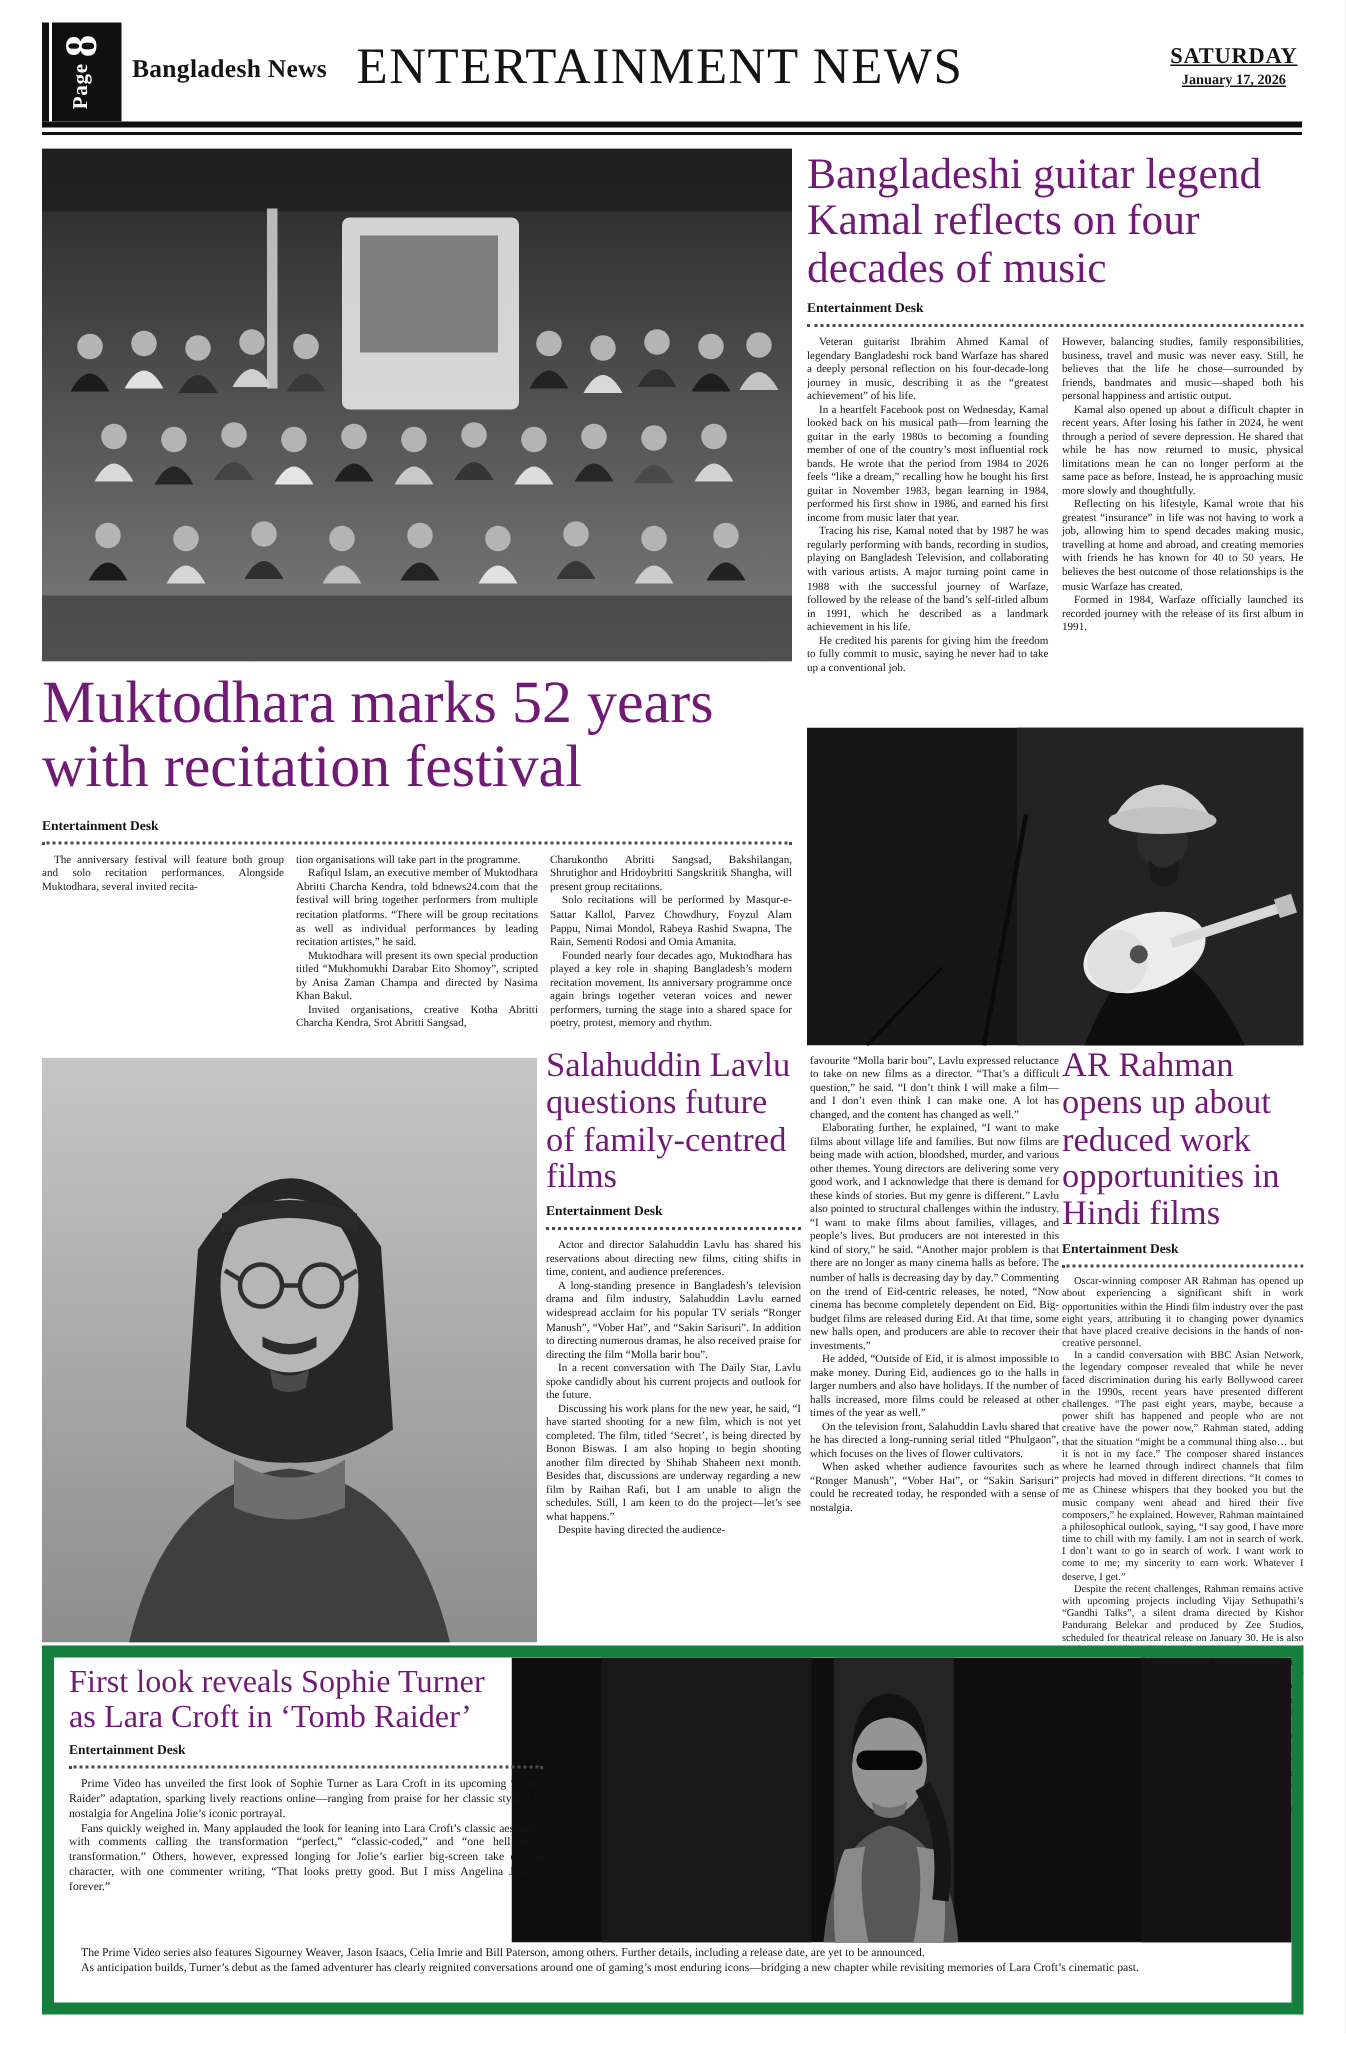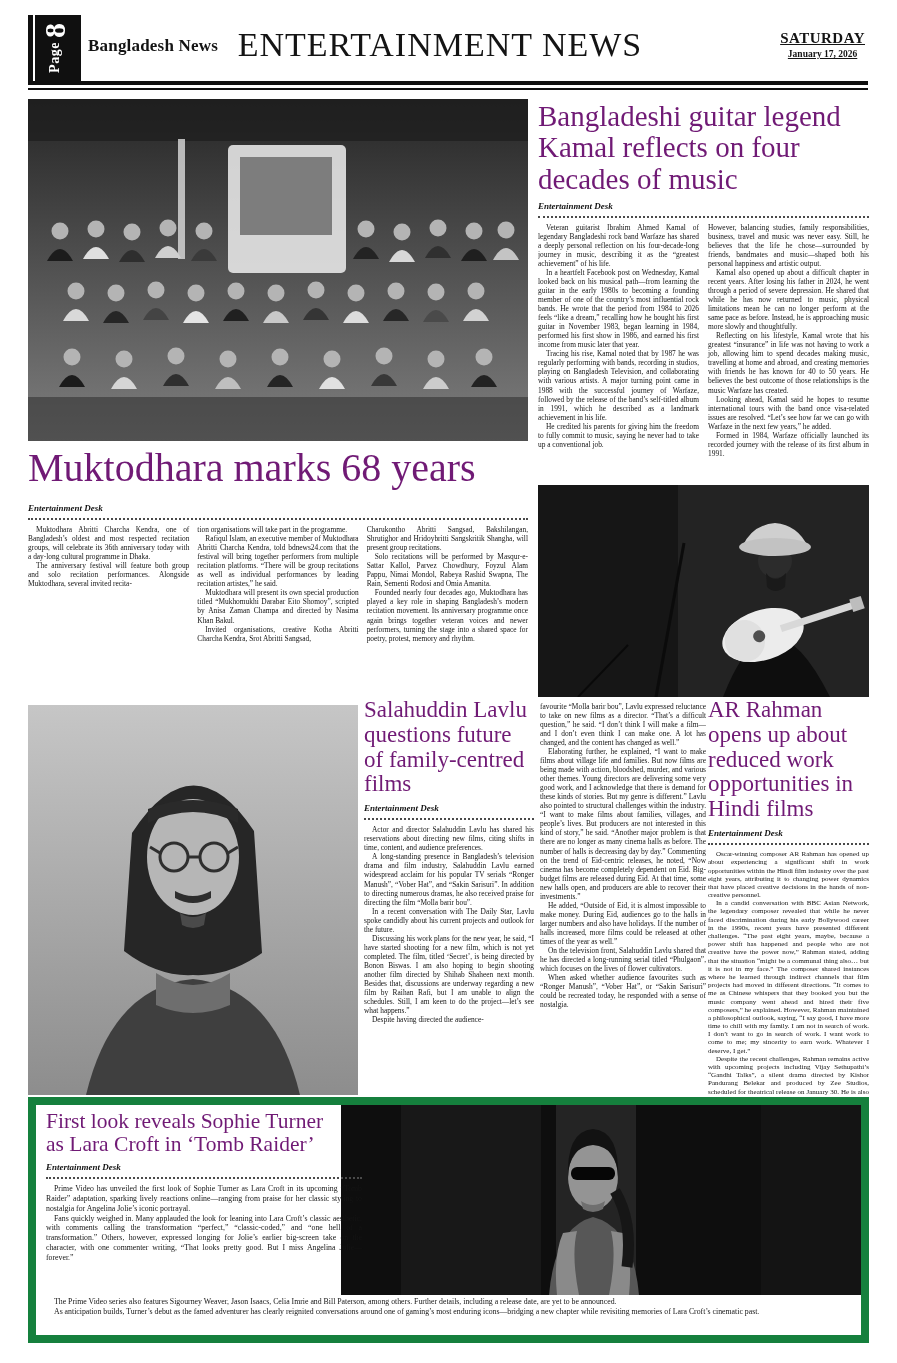--- a/index.html
+++ b/index.html
@@ -16,21 +16,21 @@
   .masthead{position:absolute;left:88px;top:36px;font-size:17px;font-weight:bold;letter-spacing:.2px;}
   .main-title{position:absolute;left:180px;width:520px;top:26px;text-align:center;
     font-size:34px;letter-spacing:1px;font-weight:500;}
   .date-block{position:absolute;right:32px;top:30px;text-align:center;text-decoration:underline;}
   .date-day{font-size:15px;font-weight:bold;letter-spacing:.5px;}
   .date-date{font-size:9.5px;font-weight:bold;margin-top:2px;}
   .header-rule{position:absolute;left:28px;right:29px;top:81px;height:3px;
     border-top:4px solid #0f0f0f;border-bottom:2px solid #0f0f0f;}
   
   .headline .para{margin:0;text-indent:0;text-align:left;white-space:nowrap;line-height:1.08;font-weight:400;color:#701a75;}
-  .byline{font-size:9px;font-weight:bold;font-style:italic;}
+  .byline{font-size:9px;font-weight:bold;}
   .dotrule{border-bottom:2px dotted #4a4a4a;height:2px;margin:1px 0 5px;}
   .body .para{margin:0;text-indent:8px;text-align:justify;hyphens:auto;}
   .nofirst .para:first-child{text-indent:0;}
   .bodycols{display:flex;}
   .bodycols .col{flex:1;min-width:0;}
   .photo{display:block;}
   .photo svg{display:block;width:100%;height:100%;}
   
   .muk-photo{position:absolute;left:28px;top:99px;width:500px;height:342px;}
   .kamal{position:absolute;left:538px;top:101px;width:331px;}
@@ -142,21 +142,20 @@
       <div class="col">
           <p class="para">Veteran guitarist Ibrahim Ahmed Kamal of legendary Bangladeshi rock band Warfaze has shared a deeply personal reflection on his four-decade-long journey in music, describing it as the “greatest achievement” of his life.</p>
           <p class="para">In a heartfelt Facebook post on Wednesday, Kamal looked back on his musical path—from learning the guitar in the early 1980s to becoming a founding member of one of the country’s most influential rock bands. He wrote that the period from 1984 to 2026 feels “like a dream,” recalling how he bought his first guitar in November 1983, began learning in 1984, performed his first show in 1986, and earned his first income from music later that year.</p>
           <p class="para">Tracing his rise, Kamal noted that by 1987 he was regularly performing with bands, recording in studios, playing on Bangladesh Television, and collaborating with various artists. A major turning point came in 1988 with the successful journey of Warfaze, followed by the release of the band’s self-titled album in 1991, which he described as a landmark achievement in his life.</p>
           <p class="para">He credited his parents for giving him the freedom to fully commit to music, saying he never had to take up a conventional job.</p>
         </div>
       <div class="col nofirst">
           <p class="para">However, balancing studies, family responsibilities, business, travel and music was never easy. Still, he believes that the life he chose—surrounded by friends, bandmates and music—shaped both his personal happiness and artistic output.</p>
           <p class="para">Kamal also opened up about a difficult chapter in recent years. After losing his father in 2024, he went through a period of severe depression. He shared that while he has now returned to music, physical limitations mean he can no longer perform at the same pace as before. Instead, he is approaching music more slowly and thoughtfully.</p>
           <p class="para">Reflecting on his lifestyle, Kamal wrote that his greatest “insurance” in life was not having to work a job, allowing him to spend decades making music, travelling at home and abroad, and creating memories with friends he has known for 40 to 50 years. He believes the best outcome of those relationships is the music Warfaze has created.</p>
-          <p class="para">Looking ahead, Kamal said he hopes to resume international tours with the band once visa-related issues are resolved. “Let’s see how far we can go with Warfaze in the next few years,” he added.</p>
           <p class="para">Formed in 1984, Warfaze officially launched its recorded journey with the release of its first album in 1991.</p>
         </div>
     </div>
   </div>
 
   <div class="photo kamal-photo">
     <svg viewBox="0 0 331 212" preserveAspectRatio="none" aria-hidden="true">
       <rect width="331" height="212" fill="#161616"></rect>
       <rect x="140" width="191" height="212" fill="#232323"></rect>
       <line x1="118" y1="212" x2="146" y2="58" stroke="#0b0b0b" stroke-width="3"></line>
@@ -171,29 +170,29 @@
         <circle cx="221" cy="150" r="6" fill="#4f4f4f"></circle>
         <rect x="244" y="146" width="82" height="7" fill="#d8d8d8"></rect>
         <rect x="318" y="143" width="12" height="13" fill="#bdbdbd"></rect>
       </g>
       <line x1="40" y1="212" x2="90" y2="160" stroke="#090909" stroke-width="2"></line>
     </svg>
   </div>
 
   <div class="muk">
     <div class="headline">
-        <p class="para">Muktodhara marks 68 years</p>
+        <p class="para">Muktodhara marks 52 years</p>
+        <p class="para">with recitation festival</p>
       </div>
     <div class="byline-row">
       <span class="byline">Entertainment Desk</span>
       <div class="dotrule"></div>
     </div>
     <div class="bodycols cols body">
       <div class="col">
-          <p class="para">Muktodhara Abritti Charcha Kendra, one of Bangladesh’s oldest and most respected recitation groups, will celebrate its 36th anniversary today with a day-long cultural programme in Dhaka.</p>
           <p class="para">The anniversary festival will feature both group and solo recitation performances. Alongside Muktodhara, several invited recita-</p>
         </div>
       <div class="col nofirst">
           <p class="para">tion organisations will take part in the programme.</p>
           <p class="para">Rafiqul Islam, an executive member of Muktodhara Abritti Charcha Kendra, told bdnews24.com that the festival will bring together performers from multiple recitation platforms. “There will be group recitations as well as individual performances by leading recitation artistes,” he said.</p>
           <p class="para">Muktodhara will present its own special production titled “Mukhomukhi Darabar Eito Shomoy”, scripted by Anisa Zaman Champa and directed by Nasima Khan Bakul.</p>
           <p class="para">Invited organisations, creative Kotha Abritti Charcha Kendra, Srot Abritti Sangsad,</p>
         </div>
       <div class="col nofirst">
           <p class="para">Charukontho Abritti Sangsad, Bakshilangan, Shrutighor and Hridoybritti Sangskritik Shangha, will present group recitations.</p>

